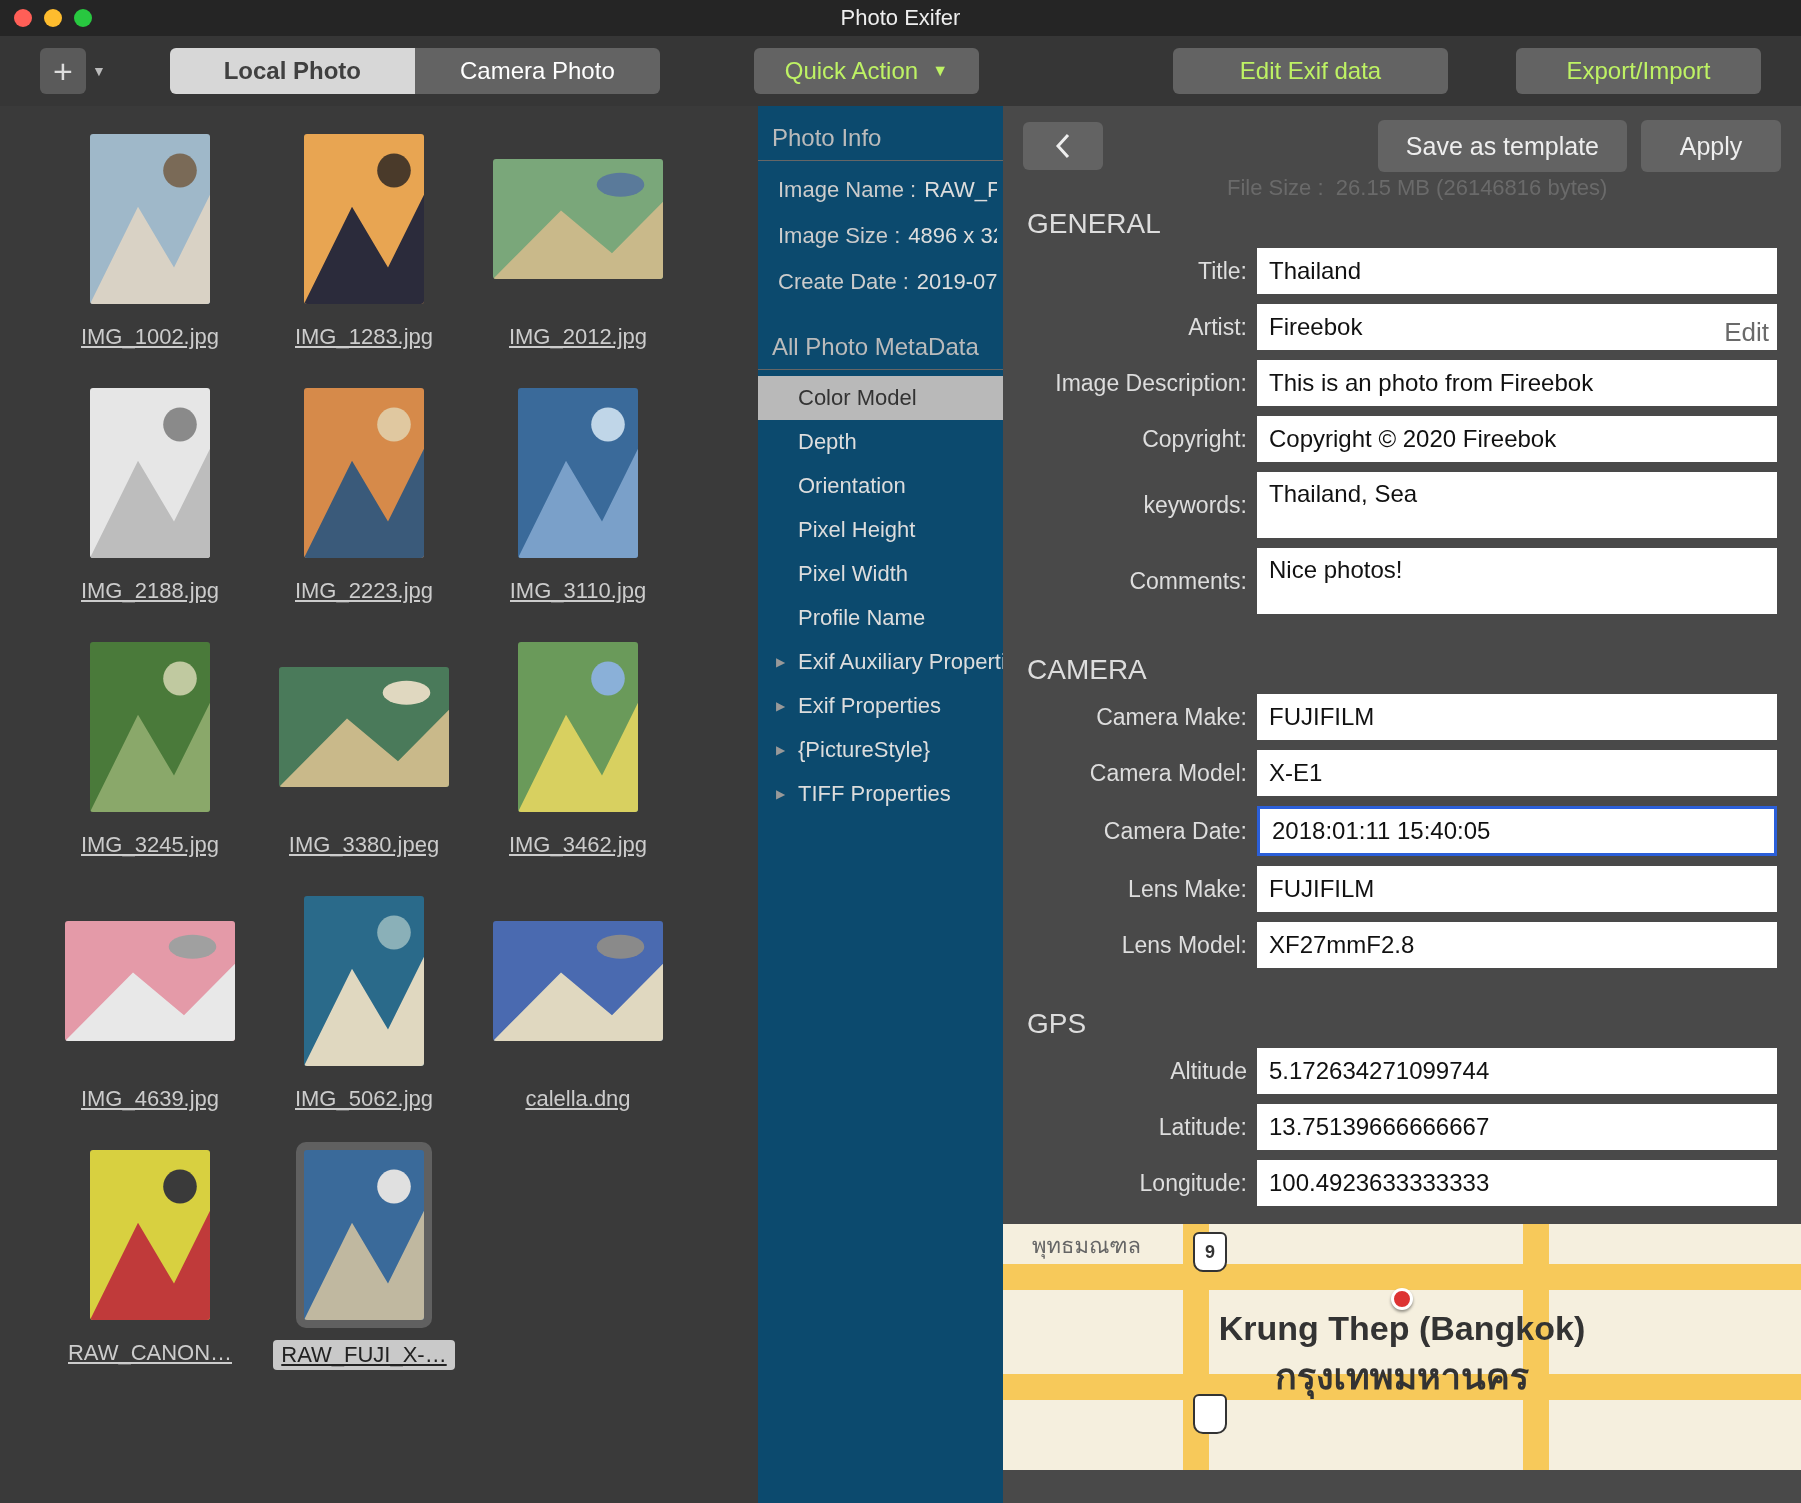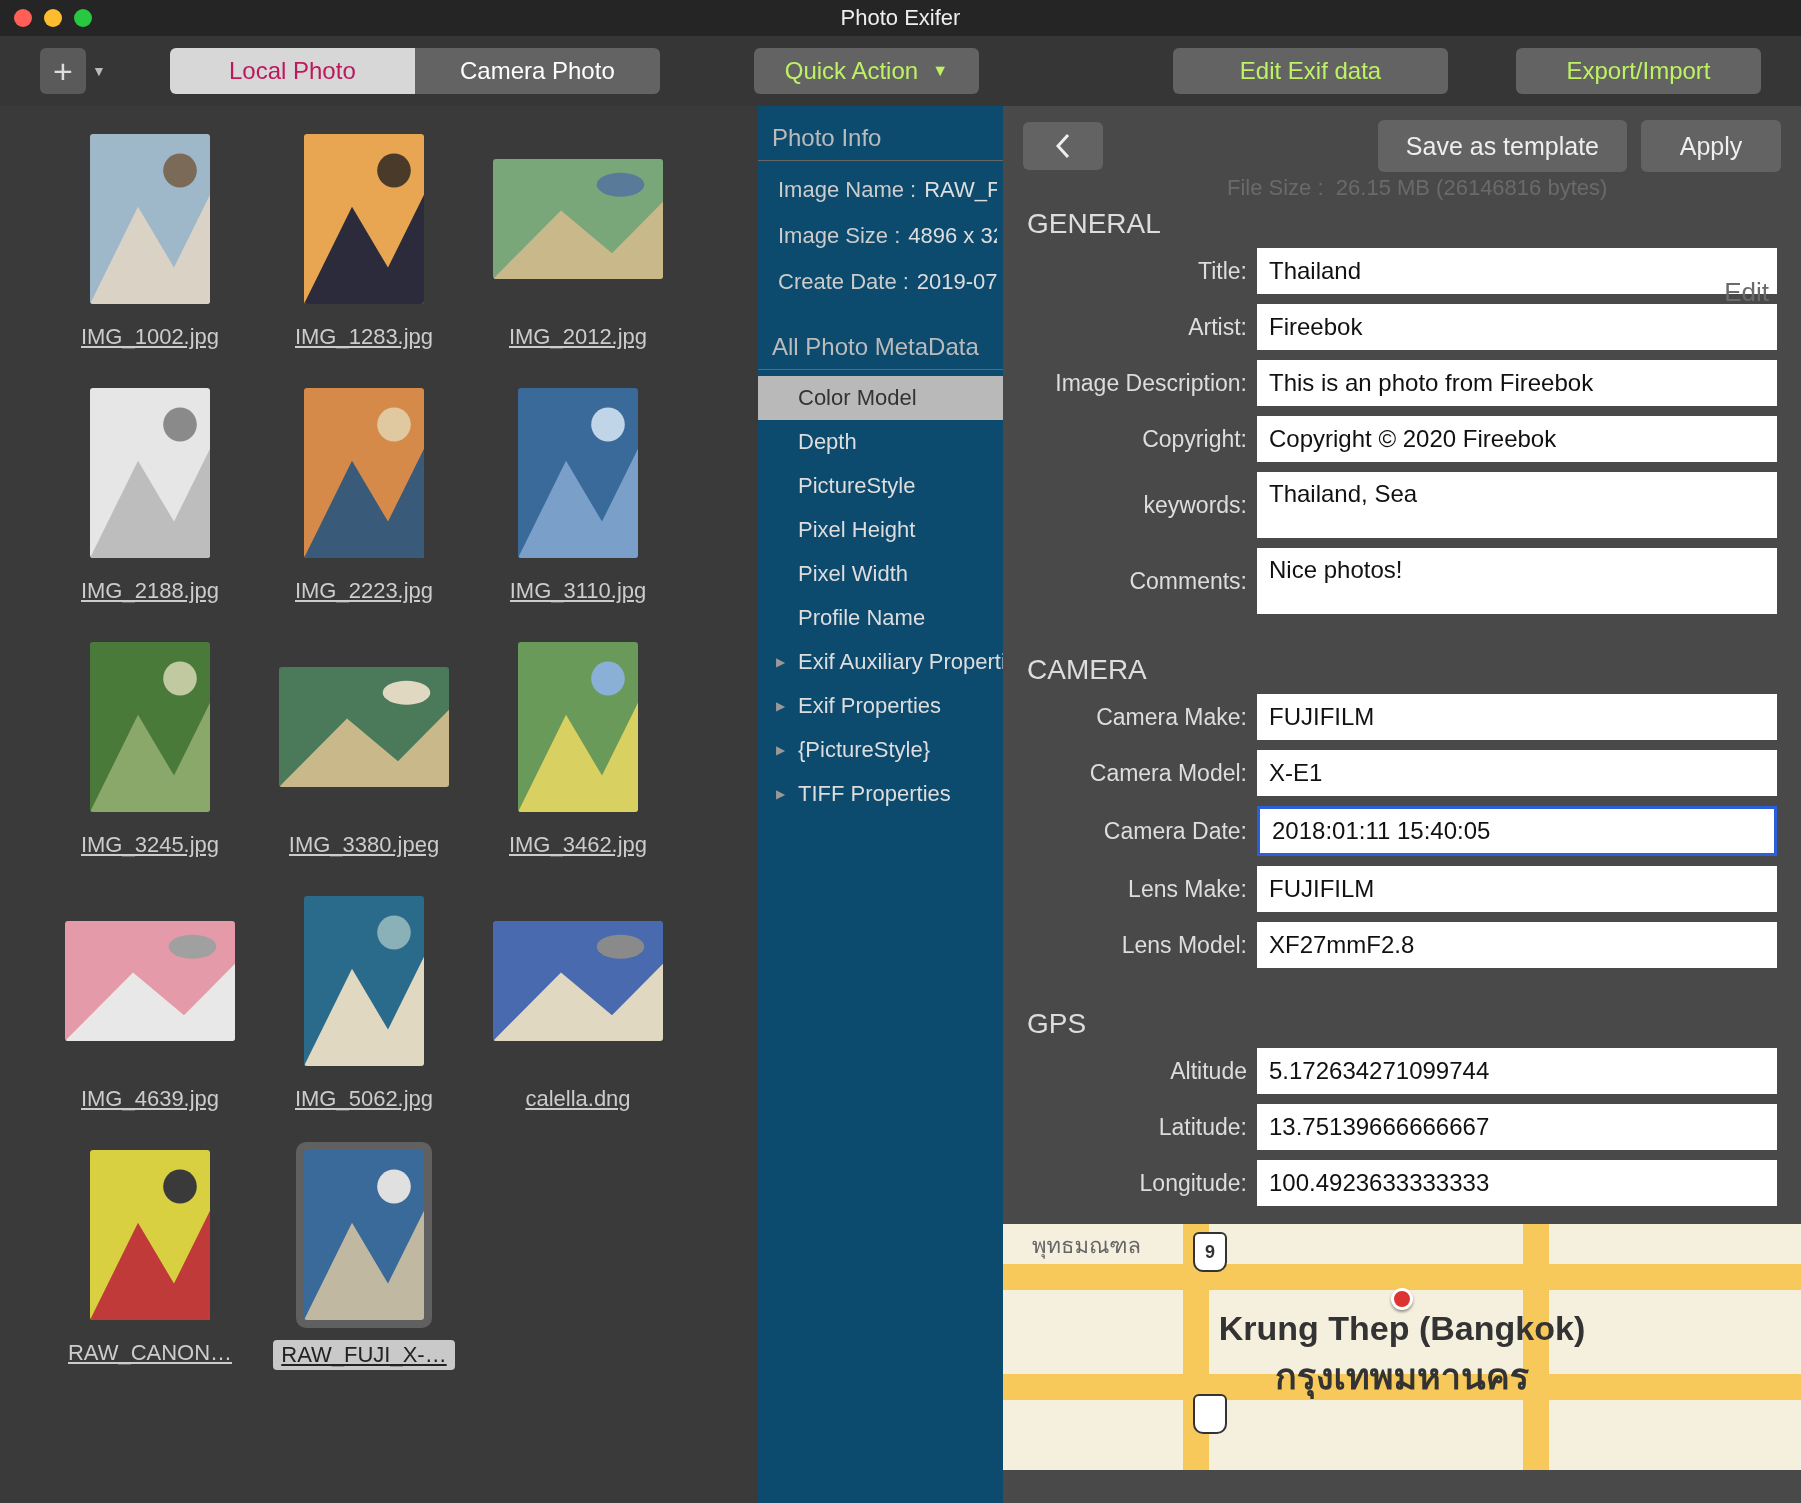--- a/index.html
+++ b/index.html
@@ -14,21 +14,21 @@
 .traffic .g { background: #28c840; }
 .titlebar-title { position: absolute; left: 0; right: 0; text-align: center; font-size: 22px; color: #eee; font-weight: 500; pointer-events: none; }
 
 
 .toolbar { height: 70px; background: #363636; display: flex; align-items: center; padding: 0 40px; gap: 14px; }
 .add-wrap { display: flex; align-items: center; margin-right: 50px; }
 .add-btn { width: 46px; height: 46px; background: #5a5a5a; border-radius: 6px; display: flex; align-items: center; justify-content: center; font-size: 34px; color: #ddd; line-height: 1; cursor: pointer; }
 .add-caret { margin-left: 6px; font-size: 14px; color: #bbb; cursor: pointer; }
 .seg { display: flex; border-radius: 6px; overflow: hidden; }
 .seg-btn { width: 245px; height: 46px; display: flex; align-items: center; justify-content: center; font-size: 24px; cursor: pointer; }
-.seg-btn.active { background: #d7d7d7; color: #be185d; font-weight: 400; }
+.seg-btn.active { background: #d7d7d7; color: #404040; font-weight: 700; }
 .seg-btn.inactive { background: #636363; color: #ffffff; }
 .tool-btn { height: 46px; background: #636363; border-radius: 6px; display: flex; align-items: center; justify-content: center; font-size: 24px; color: #bef264; padding: 0 30px; cursor: pointer; }
 .tool-btn .tri { margin-left: 14px; font-size: 16px; }
 .spacer { flex: 1; }
 .qa { width: 225px; margin-left: 80px; }
 .edit-exif { width: 275px; }
 .exp { width: 245px; }
 
 
 .main { display: flex; height: calc(100% - 106px); }
@@ -307,38 +307,38 @@
       <div class="ir">
           <span class="lab">Create Date :</span>
           <span class="val">2019-07-25 05:10:31</span>
         </div>
     </div>
     <h3>All Photo MetaData</h3>
     <div class="divider"></div>
     <div class="md-list" id="md-list">
         <div class="md-item selected">Color Model</div>
         <div class="md-item">Depth</div>
-        <div class="md-item">PictureStyle</div>
+        <div class="md-item">Orientation</div>
         <div class="md-item">Pixel Height</div>
         <div class="md-item">Pixel Width</div>
         <div class="md-item">Profile Name</div>
         <div class="md-item has-child">Exif Auxiliary Properties</div>
         <div class="md-item has-child">Exif Properties</div>
         <div class="md-item has-child">{PictureStyle}</div>
         <div class="md-item has-child">TIFF Properties</div>
       </div>
   </div>
 
   <div class="editor">
     <div class="bg-info">
       <div style="display:flex; gap:200px;">
         <span></span>
         <span><span>File Size :</span>&nbsp;&nbsp;<span>26.15 MB (26146816 bytes)</span></span>
       </div>
-      <div style="text-align:right; margin-top:60px; padding-right:8px; font-size:26px;">Edit</div>
+      <div style="text-align:right; margin-top:100px; padding-right:8px; font-size:26px;">Edit</div>
     </div>
 
     <div class="editor-header">
       <div class="back-btn">
         <svg width="20" height="28" viewBox="0 0 20 28">
             <path d="M15 3 L5 14 L15 25" stroke="#eee" stroke-width="3" fill="none"></path>
           </svg>
       </div>
       <div class="hdr-btn">Save as template</div>
       <div class="hdr-btn" style="width:140px">Apply</div>

